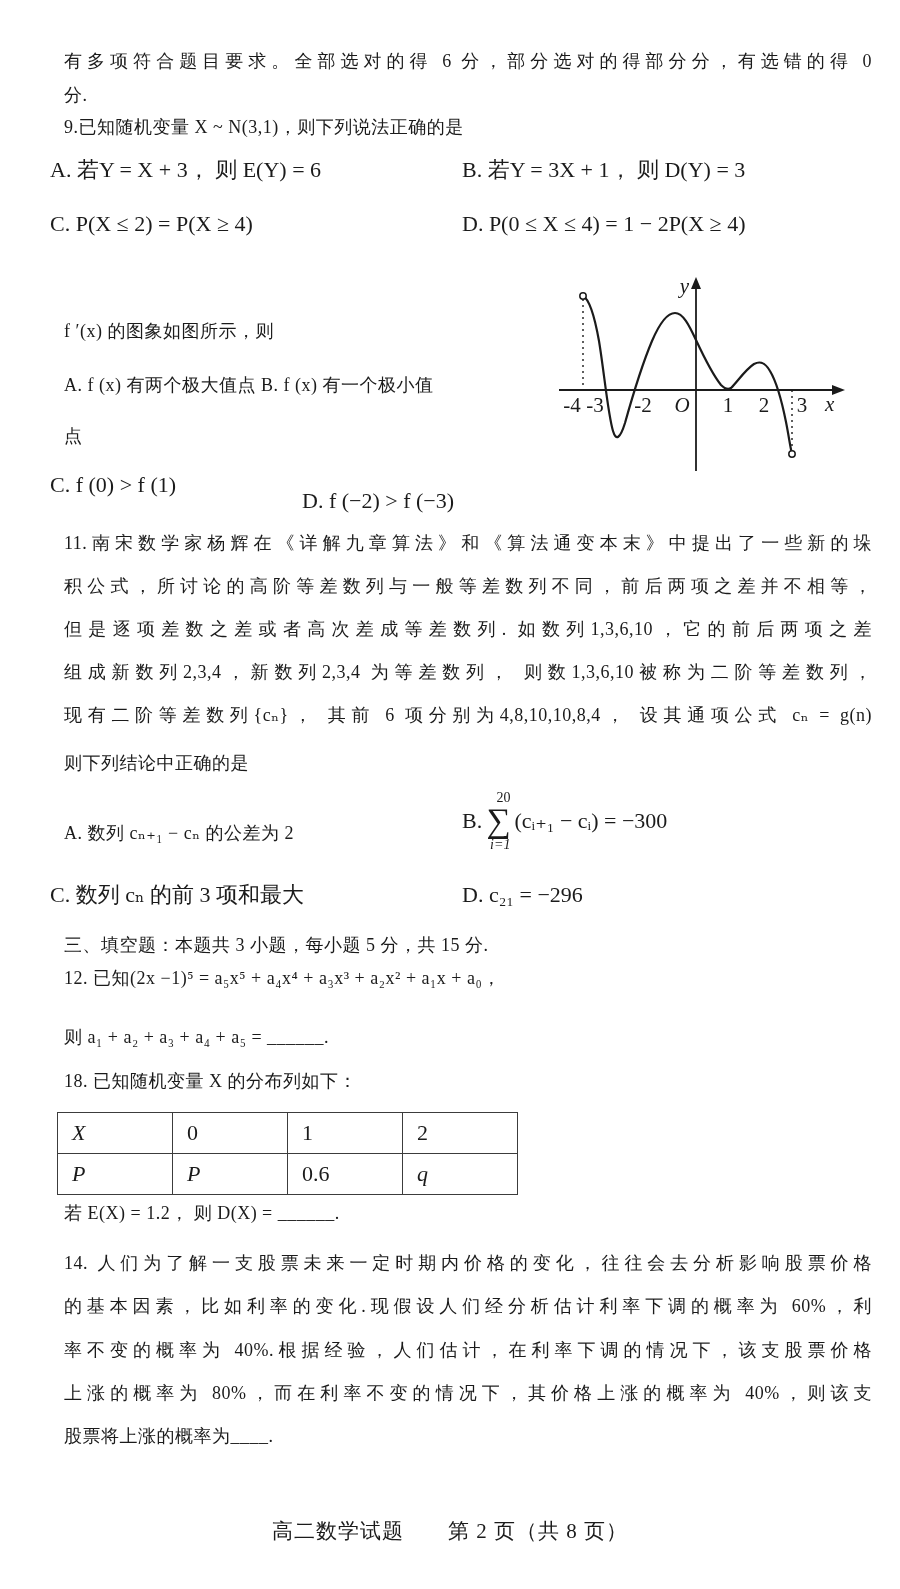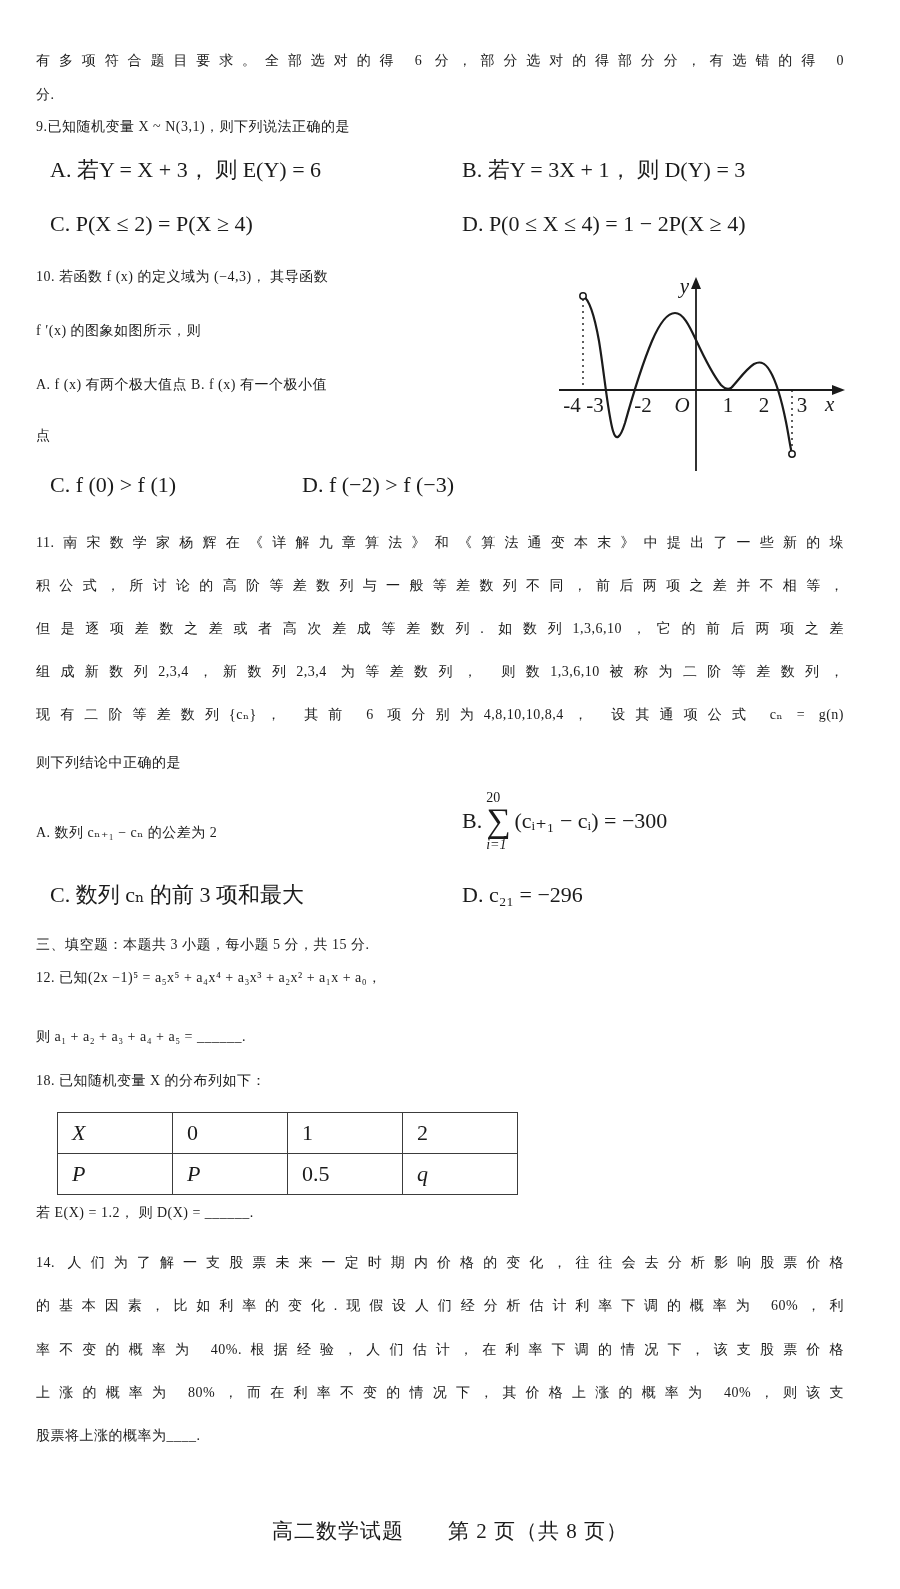--- a/index.html
+++ b/index.html
@@ -3,33 +3,33 @@
 <meta charset="utf-8">
 <style>
   html,body{margin:0;padding:0;background:#e8e8e8;}
   .page{
     position:relative;width:900px;height:1589px;margin:0 auto;
     background:#ffffff;color:#1b1b1b;
     font-family:"Liberation Serif","DejaVu Serif","DejaVu Sans",serif;
     overflow:hidden;
   }
   .line{
-    position:absolute;left:36px;font-size:14px;line-height:30px;
+    position:absolute;left:64px;font-size:18px;line-height:30px;
     white-space:nowrap;letter-spacing:0.5px;
   }
   .just{
     width:808px;white-space:normal;text-align:justify;text-align-last:justify;
     letter-spacing:0.5px;
   }
   .row{position:absolute;left:50px;width:808px;font-size:22px;line-height:30px;white-space:nowrap;}
   .col-b{position:absolute;left:412px;top:0;}
-  .col-d10{position:absolute;left:252px;top:0;}
+  .col-d10{position:absolute;left:252px;top:16px;}
   
   .sum-row{position:absolute;left:462px;display:flex;align-items:center;font-size:22px;}
-  .sum-col{display:inline-flex;flex-direction:column;align-items:flex-start;margin:0 4px;}
+  .sum-col{display:inline-flex;flex-direction:column;align-items:flex-end;margin:0 4px;}
   .sum-limit{font-size:14px;line-height:15px;font-style:italic;}
   .sum-limit.up{font-style:normal;}
   .sum-sigma{font-size:34px;line-height:32px;}
   
   .dist-table{position:absolute;left:57px;top:1112px;border-collapse:collapse;}
   .dist-table td{
     width:100px;height:40px;border:1.6px solid #3c3c3c;
     font-size:22px;padding:0 0 0 14px;vertical-align:middle;
   }
   .it{font-style:italic;}
@@ -56,21 +56,20 @@
   <div class="line" style="top:112px">9.已知随机变量 X ~ N(3,1)，则下列说法正确的是</div>
   <div class="row" style="top:155px">
     <span>A. 若Y = X + 3， 则 E(Y) = 6</span>
     <span class="col-b">B. 若Y = 3X + 1， 则 D(Y) = 3</span>
   </div>
   <div class="row" style="top:209px">
     <span>C. P(X ≤ 2) = P(X ≥ 4)</span>
     <span class="col-b">D. P(0 ≤ X ≤ 4) = 1 − 2P(X ≥ 4)</span>
   </div>
 
-  <div class="line" style="top:262px">10. 若函数 f (x) 的定义域为 (−4,3)， 其导函数</div>
   <div class="line" style="top:370px">A. f (x) 有两个极大值点 B. f (x) 有一个极小值</div>
   <div class="line" style="top:316px">f ′(x) 的图象如图所示，则</div>
   <div class="line" style="top:421px">点</div>
   <div class="row" style="top:470px">
     <span>C. f (0) &gt; f (1)</span>
     <span class="col-d10">D. f (−2) &gt; f (−3)</span>
   </div>
 
   <svg class="graph" width="300" height="200" viewBox="0 0 300 200">
 
@@ -129,21 +128,21 @@
     <tbody>
         <tr>
       <td class="it">X</td>
       <td>0</td>
       <td>1</td>
       <td>2</td>
     </tr>
     <tr>
       <td class="it">P</td>
       <td class="it">P</td>
-      <td>0.5</td>
+      <td>0.6</td>
       <td class="it">q</td>
     </tr>
   </tbody>
     </table>
   <div class="line" style="top:1198px">若 E(X) = 1.2， 则 D(X) = ______.</div>
 
   <div class="line just" style="top:1248px">14. 人们为了解一支股票未来一定时期内价格的变化，往往会去分析影响股票价格</div>
   <div class="line just" style="top:1291px">的基本因素，比如利率的变化.现假设人们经分析估计利率下调的概率为 60%，利</div>
   <div class="line just" style="top:1335px">率不变的概率为 40%.根据经验，人们估计，在利率下调的情况下，该支股票价格</div>
   <div class="line just" style="top:1378px">上涨的概率为 80%，而在利率不变的情况下，其价格上涨的概率为 40%，则该支</div>

